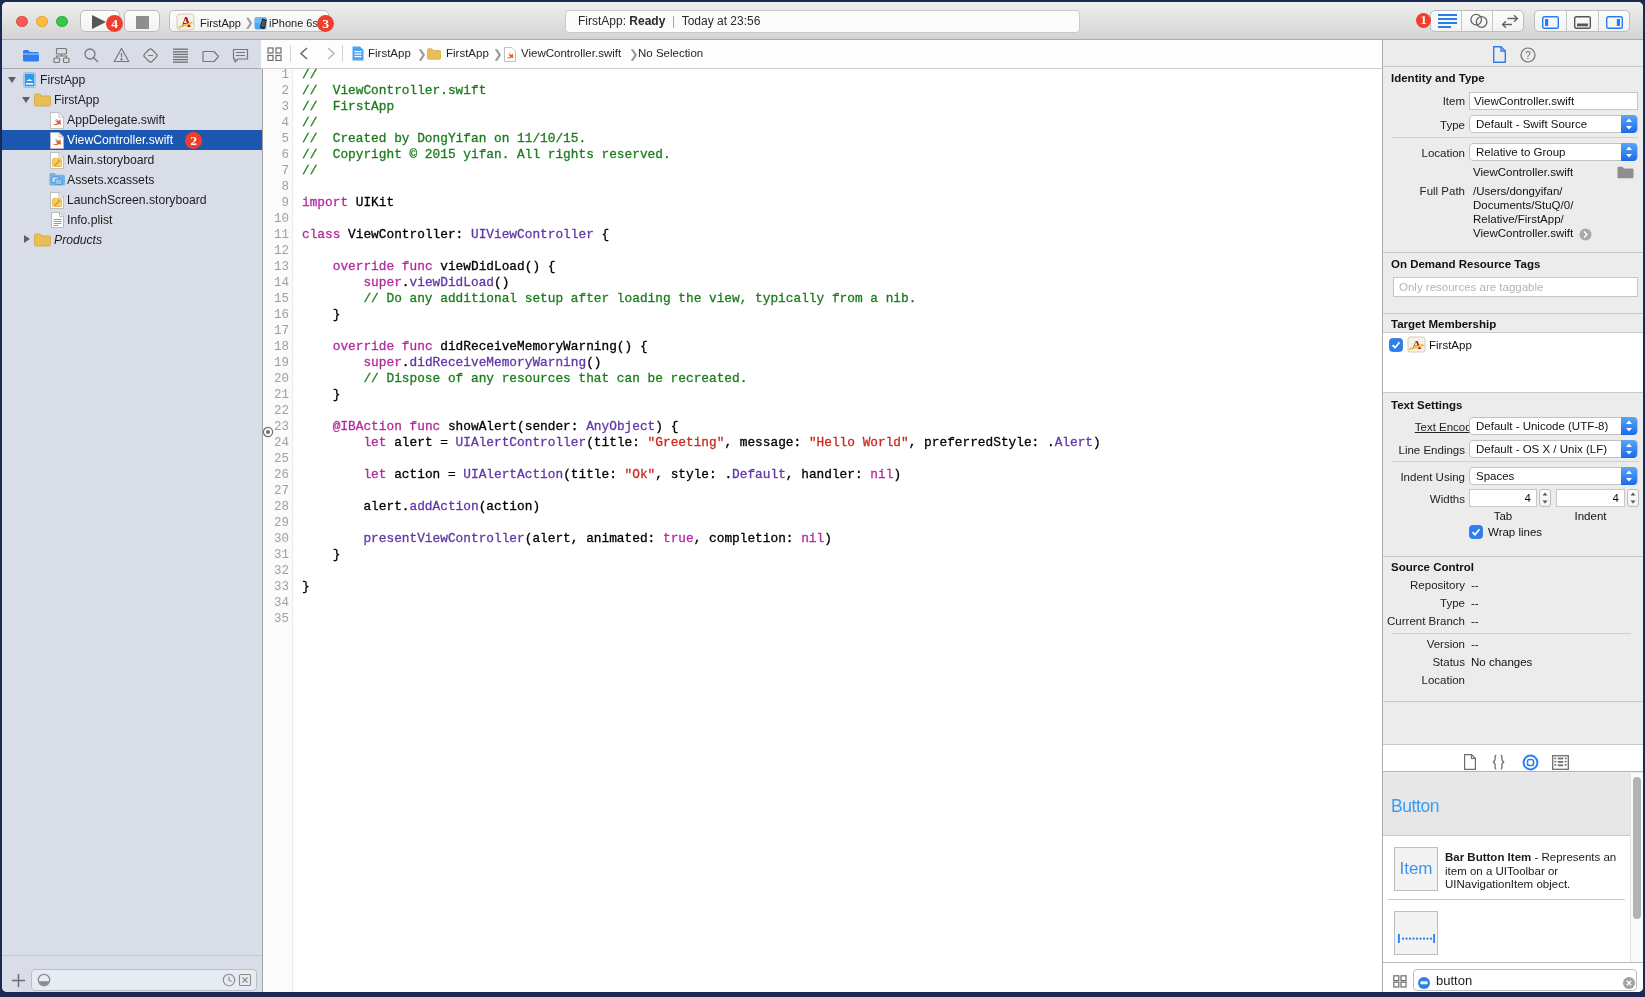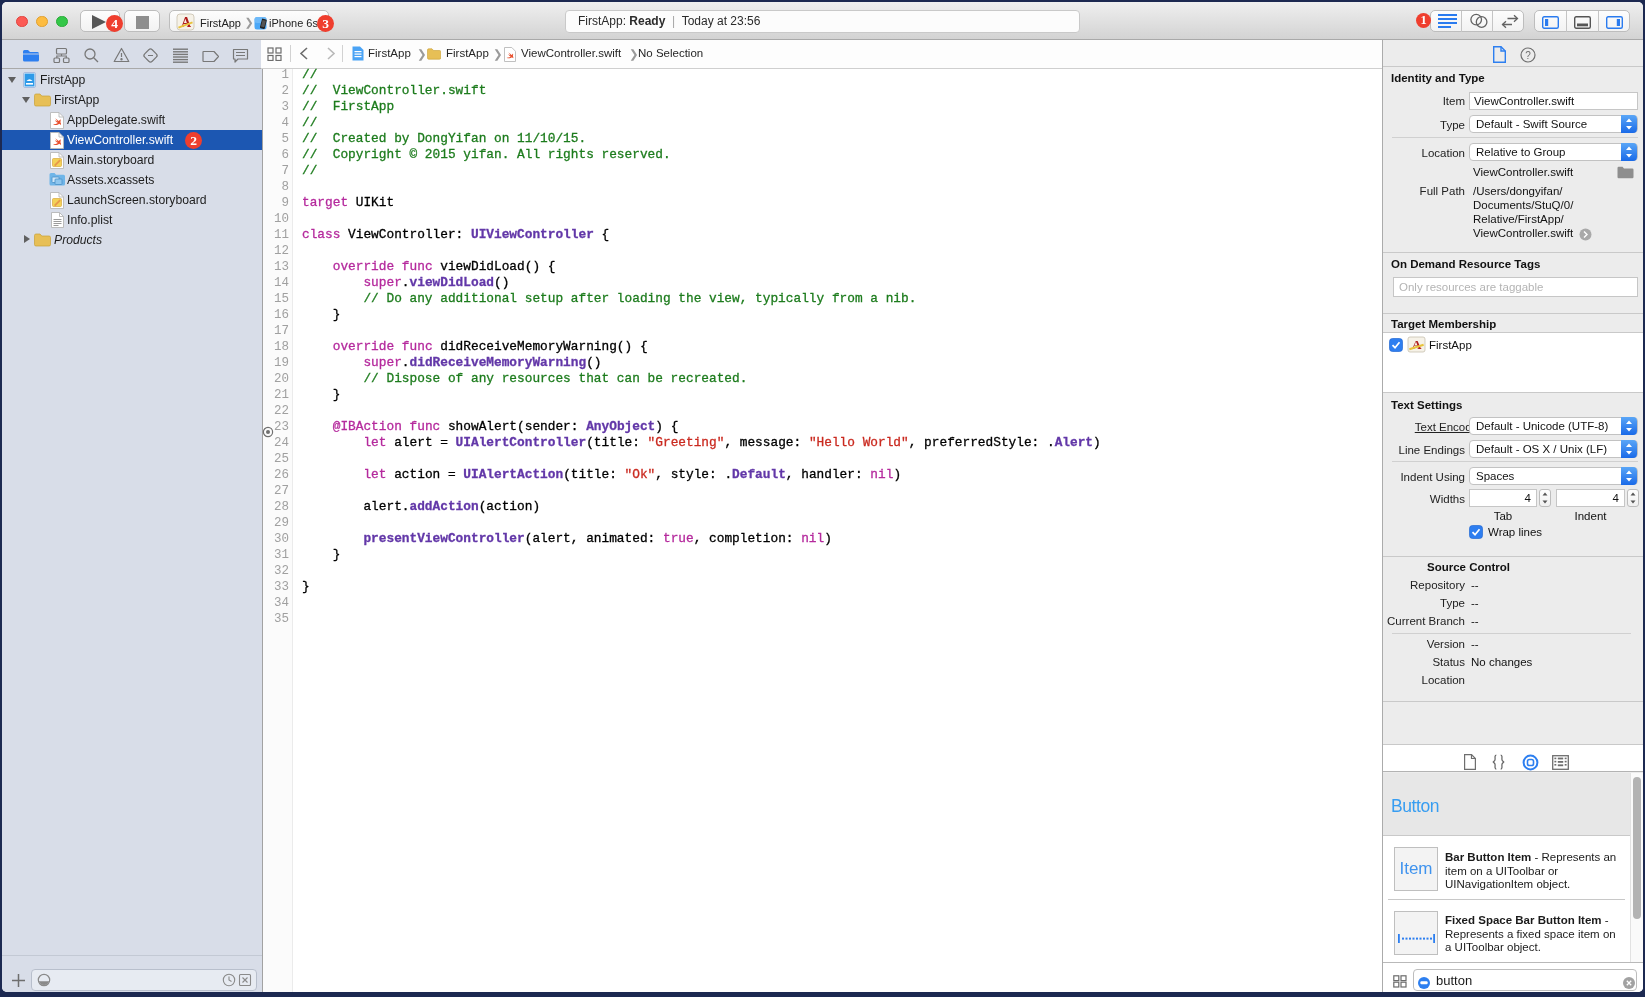--- a/index.html
+++ b/index.html
@@ -28,21 +28,21 @@
 
 #jumpbar { position:absolute; left:-2px; top:0; width:1122px; height:29px; background:#fdfdfd; border-bottom:1px solid #cfcfcf; font-size:11.5px; color:#262626; }
 #jumpbar span.crumb { position:absolute; top:7px; white-space:nowrap; }
 #jumpbar .sep { color:#9a9a9a; }
 
 #gutter { position:absolute; left:0; top:29px; width:30px; height:923px; background:#fbfbfb; border-right:1px solid #ebebeb; }
 #gutnums { position:absolute; right:3px; top:-2px; text-align:right; font-size:12.5px; color:#a0a0a0; line-height:16px; font-family:"Liberation Mono",monospace; }
 pre.code { position:absolute; left:39px; top:27px; font-family:"Liberation Mono",monospace; font-size:12.8px; line-height:16px; color:#000; -webkit-text-stroke:0.3px; }
 .c { color:#1d7c1d; } 
 .k { color:#b52a9d; } 
-.t { color:#6237a8;font-weight:bold; } 
+.t { color:#6237a8; } 
 .s { color:#ca2a20; } 
 
 .sechead { position:absolute; left:8px; font-size:11.5px; font-weight:bold; color:#111; white-space:nowrap; }
 .ilabel { position:absolute; font-size:11.5px; color:#222; text-align:right; white-space:nowrap; }
 .ifield { position:absolute; background:#fff; border:1px solid #c6c6c6; font-size:11.5px; color:#111; }
 .popup { position:absolute; background:#fff; border:1px solid #c2c2c2; border-radius:4px; font-size:11.5px; color:#111; }
 .stepper { position:absolute; right:0; top:-1px; width:16px; height:18px; background:linear-gradient(#5aa6f7,#1a6ae8); border-radius:0 4px 4px 0; }
 .divline { position:absolute; height:1px; background:#d0d0d0; }
 .ivalue { position:absolute; font-size:11.5px; color:#111; white-space:nowrap; }
 .libdesc { font-size:11.5px; color:#1b1b1b; line-height:13.5px; white-space:nowrap; }
@@ -310,21 +310,21 @@
           <circle cx="6" cy="6" r="2" fill="#6f6f6f"></circle>
         </svg></span>
     <pre class="code" id="codepre"><span class="c">//
 //  ViewController.swift
 //  FirstApp
 //
 //  Created by DongYifan on 11/10/15.
 //  Copyright © 2015 yifan. All rights reserved.
 //</span>
 
-<span class="k">target</span> UIKit
+<span class="k">import</span> UIKit
 
 <span class="k">class</span> ViewController: <span class="t">UIViewController</span> {
 
     <span class="k">override</span> <span class="k">func</span> viewDidLoad() {
         <span class="k">super</span>.<span class="t">viewDidLoad</span>()
         <span class="c">// Do any additional setup after loading the view, typically from a nib.</span>
     }
 
     <span class="k">override</span> <span class="k">func</span> didReceiveMemoryWarning() {
         <span class="k">super</span>.<span class="t">didReceiveMemoryWarning</span>()
@@ -432,21 +432,21 @@
           </svg></div>
     <div class="ivalue" style="left:86px; top:475px; width:68px; text-align:center;">Tab</div>
     <div class="ivalue" style="left:173px; top:475px; width:69px; text-align:center;">Indent</div>
     <div class="abs" style="left:86px; top:490px;"><svg width="14" height="14">
             <rect x="0.5" y="0.5" width="13" height="13" rx="3" fill="#2e7ef0" stroke="#2268d2" stroke-width="0.7"></rect>
             <path d="M3.5 7.2 L6 9.7 L10.5 4.2" fill="none" stroke="#fff" stroke-width="1.7"></path>
           </svg></div>
     <div class="ivalue" style="left:105px; top:491px;">Wrap lines</div>
     <div class="divline" style="left:0; top:521px; width:260px; background:#c9c9c9;"></div>
 
-    <div class="sechead" style="top:526px;margin-left:36px;">Source Control</div>
+    <div class="sechead" style="top:526px;">Source Control</div>
     <div class="ilabel" style="left:0; width:82px; top:544px;">Repository</div>
     <div class="ivalue" style="left:88px; top:544px;">--</div>
     <div class="ilabel" style="left:0; width:82px; top:562px;">Type</div>
     <div class="ivalue" style="left:88px; top:562px;">--</div>
     <div class="ilabel" style="left:0; width:82px; top:580px;">Current Branch</div>
     <div class="ivalue" style="left:88px; top:580px;">--</div>
     <div class="divline" style="left:9px; top:598px; width:239px;"></div>
     <div class="ilabel" style="left:0; width:82px; top:603px;">Version</div>
     <div class="ivalue" style="left:88px; top:603px;">--</div>
     <div class="ilabel" style="left:0; width:82px; top:621px;">Status</div>
@@ -499,21 +499,20 @@
               <rect x="7.5" y="3.6" width="2" height="2"></rect>
               <rect x="11" y="3.6" width="2" height="2"></rect>
               <rect x="14.5" y="3.6" width="2" height="2"></rect>
               <rect x="18" y="3.6" width="2" height="2"></rect>
               <rect x="21.5" y="3.6" width="2" height="2"></rect>
               <rect x="25" y="3.6" width="2" height="2"></rect>
               <rect x="28.5" y="3.6" width="2" height="2"></rect>
               <rect x="32" y="3.6" width="2" height="2"></rect>
             </g>
           </svg></div>
-    <div class="abs libdesc" style="left:62px; top:879px;"><b>Fixed Space Bar Button Item</b> -<br>Represents a fixed space item on<br>a UIToolbar object.</div>
     <div class="abs" style="left:247px; top:738px; width:13px; height:189px; background:#fafafa; border-left:1px solid #e2e2e2;"></div>
     <div class="abs" style="left:250px; top:742px; width:8px; height:142px; background:#b3b3b3; border-radius:4px;"></div>
 
     <div class="abs" style="left:0; top:927px; width:260px; height:35px; background:#fff; border-top:1px solid #b9b9b9;"></div>
     <div class="abs" style="left:10px; top:939px;"><svg width="14" height="13" fill="none" stroke="#6b6b6b" stroke-width="1.2">
             <rect x="0.8" y="0.8" width="5" height="4.8"></rect>
             <rect x="8" y="0.8" width="5" height="4.8"></rect>
             <rect x="0.8" y="7.2" width="5" height="4.8"></rect>
             <rect x="8" y="7.2" width="5" height="4.8"></rect>
           </svg></div>

